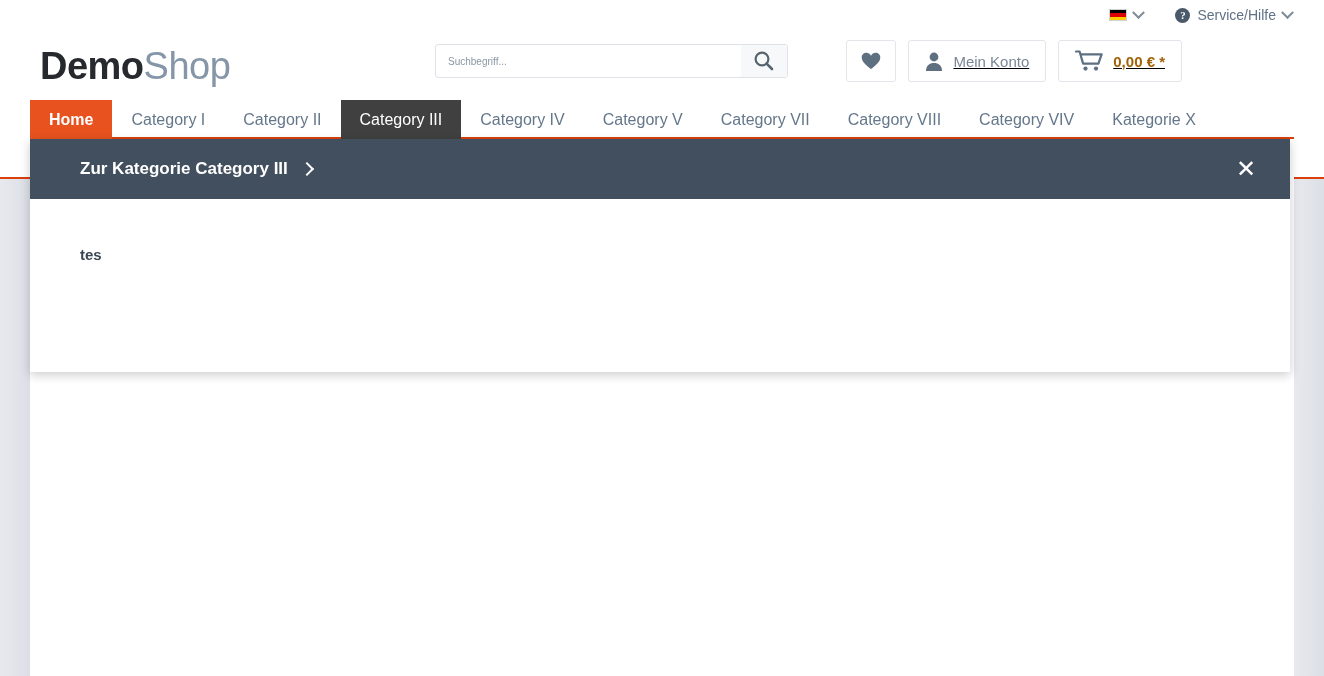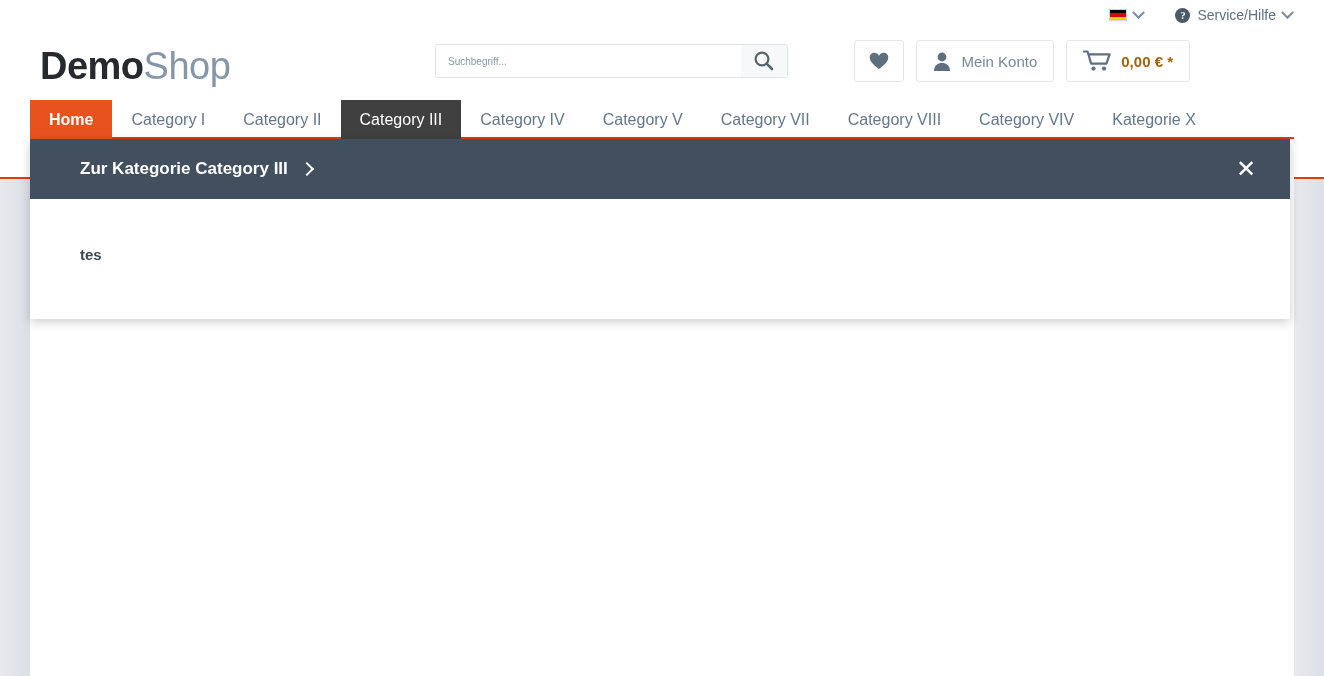--- a/index.html
+++ b/index.html
@@ -126,24 +126,25 @@
     background: #f7f8f9;
     cursor: pointer;
     display: flex;
     align-items: center;
     justify-content: center;
     border-radius: 0 2px 2px 0;
   }
 
   .hdr-actions {
     position: absolute;
-    right: 34px; top: 10px;
+    right: 42px; top: 10px;
     display: flex;
     gap: 12px;
     align-items: stretch;
+    text-decoration: underline;
   }
   .hbtn {
     border: 1px solid #e3e6ea;
     border-radius: 3px;
     background: #fff;
     height: 42px;
     display: flex;
     align-items: center;
     gap: 10px;
     padding: 0 16px;
@@ -229,21 +230,21 @@
     color: #ffffff;
     font-size: 24px;
     font-weight: bold;
     line-height: 1;
     cursor: pointer;
     padding: 6px 14px;
     font-family: "DejaVu Sans", sans-serif;
   }
   .flyout-body {
     background: #ffffff;
-    height: 120px;
+    height: 173px;
     padding: 47px 0 0 50px;
   }
   .flyout-entry {
     color: #3a4654;
     font-size: 15px;
     font-weight: bold;
     cursor: pointer;
     display: inline-block;
   }
 

